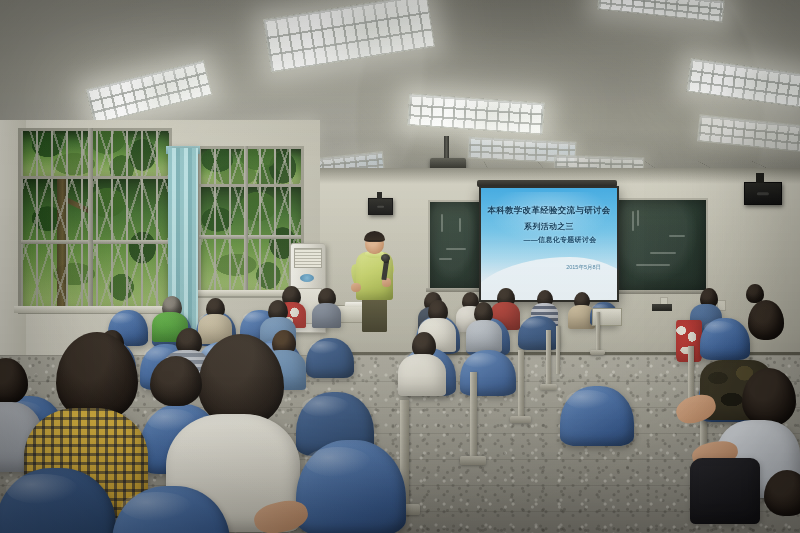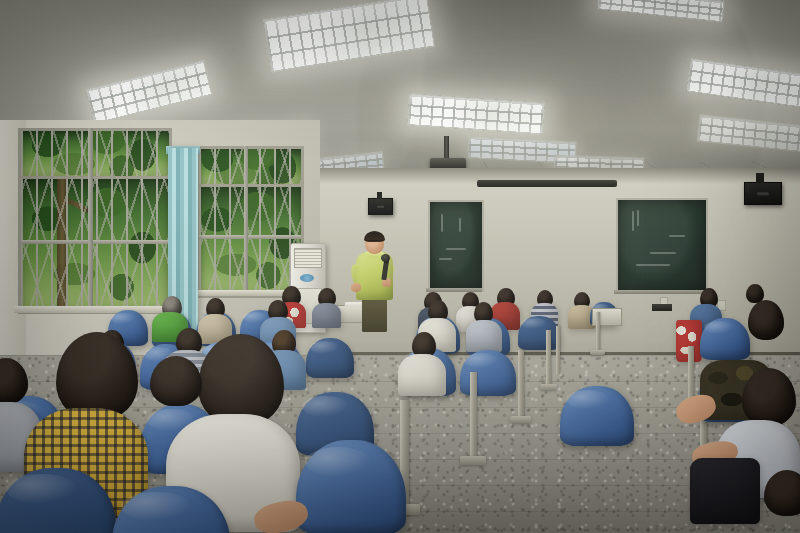--- a/index.html
+++ b/index.html
@@ -518,20 +518,29 @@
   <div class="blackboard" style="left:616px;top:198px;width:88px;height:92px;">
     <div class="chalk" style="left:16%;top:12%;width:2px;height:20px;"></div>
     <div class="chalk" style="left:22%;top:11%;width:2px;height:16px;"></div>
     <div class="chalk" style="left:36%;top:56%;width:26px;height:2px;"></div>
     <div class="chalk" style="left:20%;top:70%;width:34px;height:2px;"></div>
     <div class="chalk" style="left:58%;top:38%;width:16px;height:2px;"></div>
   </div>
   <div class="chalktray" style="left:614px;top:290px;width:92px;"></div>
 
   <div id="screen-roller" class="abs"></div>
+  <div id="screen-frame" class="abs">
+    <div id="screen-surface">
+      <div id="screen-glow"></div>
+      <div class="slide-txt" id="slide-line1">本科教学改革经验交流与研讨会</div>
+      <div class="slide-txt" id="slide-line2">系列活动之三</div>
+      <div class="slide-txt" id="slide-line3">——信息化专题研讨会</div>
+      <div id="slide-date">2015年5月8日</div>
+    </div>
+  </div>
 
   <div class="speaker" style="left:368px;top:198px;width:23px;height:15px;"></div>
   <div class="speaker-bracket" style="left:377px;top:192px;width:5px;height:7px;"></div>
 
   <div class="speaker" style="left:744px;top:182px;width:36px;height:21px;"></div>
   <div class="speaker-bracket" style="left:756px;top:173px;width:8px;height:10px;"></div>
 
   <div class="wall-outlet" style="left:717px;top:300px;width:7px;height:9px;"></div>
   <div class="wall-outlet" style="left:712px;top:322px;width:8px;height:10px;"></div>
   <div class="wall-outlet" style="left:660px;top:297px;width:6px;height:8px;"></div>

